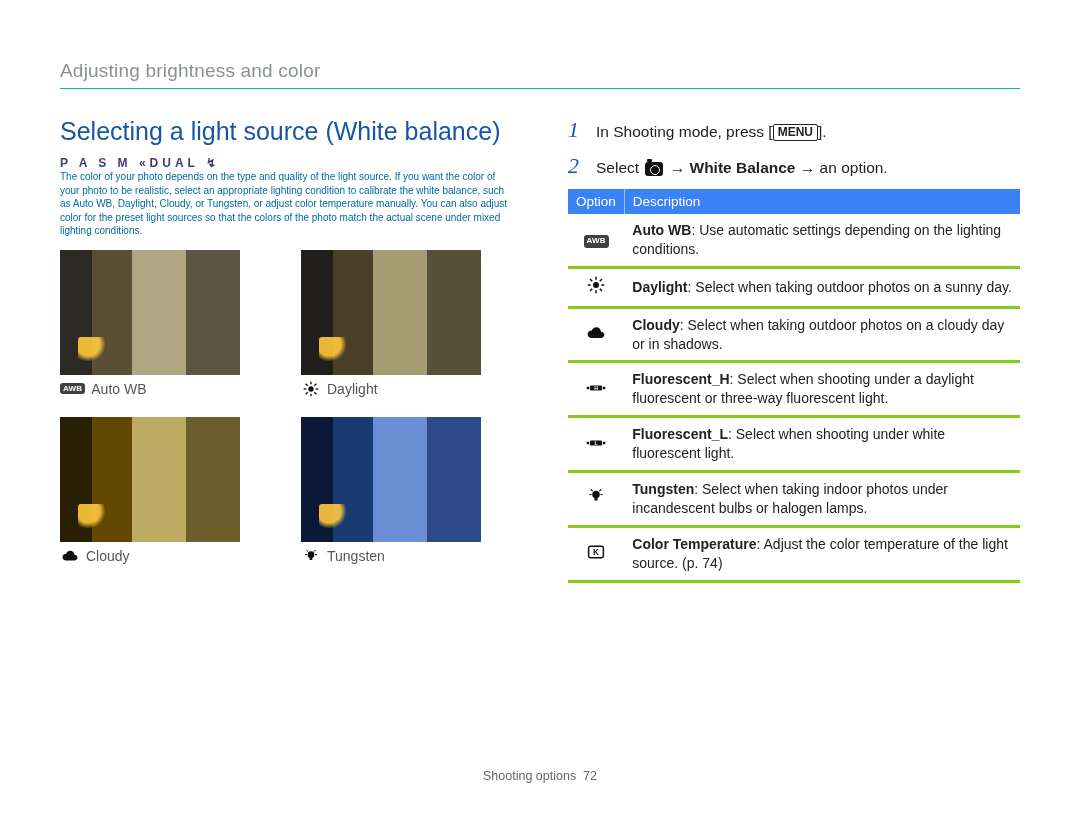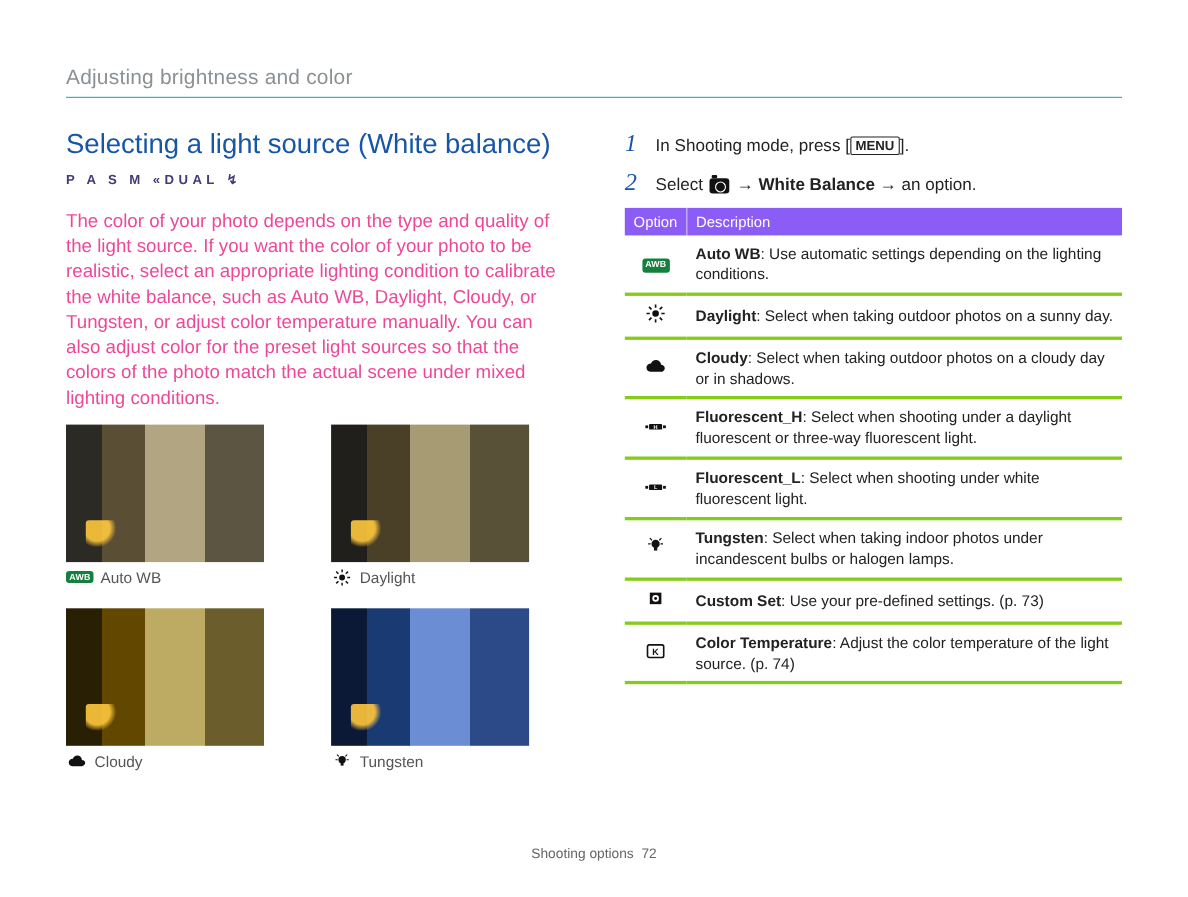--- a/index.html
+++ b/index.html
@@ -31,26 +31,26 @@
     color: #1756a6;
     font-size: 25px;
     font-weight: 400;
     margin-bottom: 10px;
   }
   .modes {
     color: #443a74;
     font-size: 12px;
     letter-spacing: 4px;
     font-weight: bold;
-    margin-bottom: 20px;
+    margin-bottom: 0;
   }
   .bodytext {
-    font-size: 17px;
+    font-size: 10px;
     line-height: 1.35;
-    color: #ec4899;
+    color: #0369a1;
     margin-bottom: 12px;
   }
   .thumb-grid {
     display: grid;
     grid-template-columns: 1fr 1fr;
     gap: 20px 30px;
     margin-top: 8px;
   }
   .thumb { }
   .thumb-img {
@@ -89,21 +89,21 @@
     gap: 6px;
   }
   .icon {
     display: inline-flex;
     width: 20px; height: 16px;
     align-items: center; justify-content: center;
     font-size: 14px;
     color: #222;
   }
   .icon-awb {
-    background:#15803d; color:#fff;
+    background:#404040; color:#fff;
     font-size:8px; font-weight:bold;
     letter-spacing:0.2px;
     border-radius:3px;
     padding:1px 3px;
     width:auto; height:auto;
   }
   .steps { font-size: 15.5px; }
   .step {
     display: flex;
     gap: 10px;
@@ -144,21 +144,21 @@
   .arrow { font-family: Arial; }
   .bold { font-weight: bold; }
 
   table.opts {
     width: 100%;
     border-collapse: collapse;
     font-size: 14px;
     margin-top: 6px;
   }
   table.opts thead th {
-    background: #8b5cf6;
+    background: #3b82f6;
     color: #fff;
     font-weight: normal;
     text-align: left;
     padding: 5px 8px;
     font-size: 13.5px;
   }
   table.opts thead th:first-child{
     border-right:1px solid rgba(255,255,255,0.5);
     width:56px;
   }
@@ -347,30 +347,20 @@
                     <line x1="18" y1="10" x2="21" y2="10"></line>
                     <line x1="5" y1="3" x2="7.5" y2="5.5"></line>
                     <line x1="16.5" y1="5.5" x2="19" y2="3"></line>
                   </g>
                 </svg>
               </span></td>
           <td><span class="bold">Tungsten</span><span>: Select when taking indoor photos under incandescent bulbs or halogen lamps.</span></td>
         </tr>
         <tr>
           <td class="icon-cell"><span class="icon-box">
-                <svg class="svgicon" width="18" height="18" viewBox="0 0 24 24">
-                  <rect x="5" y="5" width="14" height="14" fill="#111"></rect>
-                  <circle cx="12" cy="12" r="4" fill="#fff"></circle>
-                  <circle cx="12" cy="12" r="1.8" fill="#111"></circle>
-                </svg>
-              </span></td>
-          <td><span class="bold">Custom Set</span><span>: Use your pre-defined settings. (p. 73)</span></td>
-        </tr>
-        <tr>
-          <td class="icon-cell"><span class="icon-box">
                 <svg class="svgicon" width="18" height="16" viewBox="0 0 22 18">
                   <rect x="2" y="2" width="18" height="14" rx="2" fill="none" stroke="#111" stroke-width="1.8"></rect>
                   <text x="11" y="13" font-size="10" fill="#111" text-anchor="middle" font-family="Arial" font-weight="bold">K</text>
                 </svg>
               </span></td>
           <td><span class="bold">Color Temperature</span><span>: Adjust the color temperature of the light source. (p. 74)</span></td>
         </tr>
       </tbody>
     </table>
   </div>

